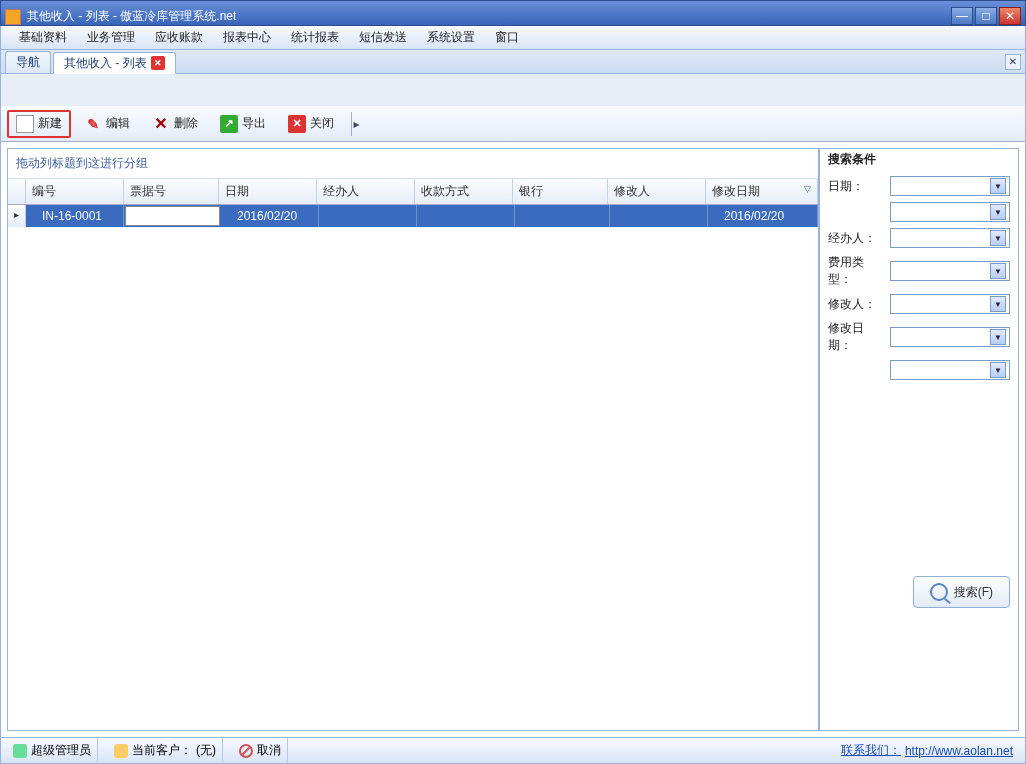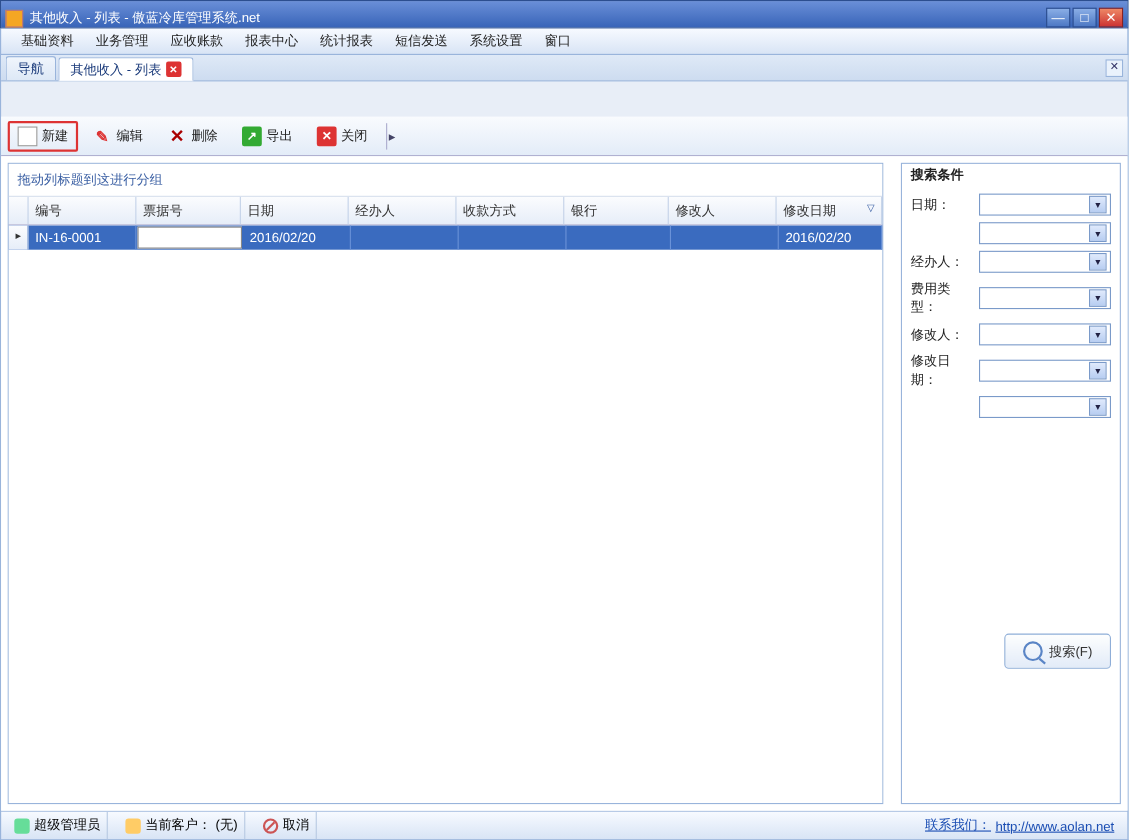--- a/index.html
+++ b/index.html
@@ -27,29 +27,29 @@
 .tool-btn { display: flex; align-items: center; gap: 4px; padding: 4px 8px; cursor: pointer; border: 1px solid transparent; border-radius: 2px; color: #222; }
 .tool-btn.highlighted { border: 2px solid #d33; padding: 3px 7px; }
 .tool-icon { width: 18px; height: 18px; display: inline-flex; align-items: center; justify-content: center; font-size: 14px; }
 .ti-new { background: #fff; border: 1px solid #999; }
 .ti-edit { color: #d33; font-weight: bold; }
 .ti-del { color: #a00; font-weight: bold; font-size: 16px; }
 .ti-exp { background: #3a3; color: #fff; border-radius: 2px; font-weight: bold; font-size: 11px; }
 .ti-close { background: #d33; color: #fff; border-radius: 2px; font-weight: bold; font-size: 11px; }
 .toolbar .overflow { width: 10px; height: 24px; border-left: 1px solid #aac; margin-left: 4px; display:flex; align-items:center; justify-content:center; color:#446; cursor:pointer; }
 
-.content { flex: 1; display: flex; padding: 6px; gap: 16px; background: #fff; }
+.content { flex: 1; display: flex; padding: 6px; gap: 0; background: #fff; }
 .grid-panel { flex: 1; display: flex; flex-direction: column; border: 1px solid #99b4db; }
 .group-hint { padding: 6px 8px; color: #3a5fa3; background: #fff; border-bottom: 1px solid #d3ddec; }
 .grid-head { display: flex; background: linear-gradient(#fbfcfe, #e6edf8); border-bottom: 1px solid #aac; }
 .gh-cell { border-right: 1px solid #c4d2e8; padding: 4px 6px; color: #333; position: relative; }
 .gh-cell .sort { position: absolute; right: 6px; top: 5px; font-size: 9px; color: #3a5fa3; }
 .grid-row { display: flex; background: #3a6bbf; color: #fff; }
 .gr-indicator { width: 18px; background: linear-gradient(#fbfcfe,#e6edf8); color: #333; border-right: 1px solid #c4d2e8; text-align: center; line-height: 20px; font-size: 10px; }
-.gr-cell { border-right: 1px solid #6a92d8; padding: 3px 6px; height: 22px; line-height: 16px; }
+.gr-cell { border-right: 1px solid #6a92d8; padding: 3px 16px; height: 22px; line-height: 16px; }
 .gr-cell.editing { background: #fff; border: 1px solid #888; color: #000; margin: 1px; height: 20px; }
 .grid-body { flex: 1; background: #fff; }
 
 .c0 { width: 18px; } .c1 { width: 98px; } .c2 { width: 95px; } .c3 { width: 98px; } .c4 { width: 98px; } .c5 { width: 98px; } .c6 { width: 95px; } .c7 { width: 98px; } .c8 { flex: 1; }
 
 .search-panel { width: 200px; border: 1px solid #99b4db; background: #fff; display: flex; flex-direction: column; padding: 2px 8px; }
 .search-title { font-weight: bold; color: #222; margin-bottom: 8px; }
 .srow { display: flex; align-items: center; margin-bottom: 6px; gap: 6px; }
 .srow label { width: 56px; color: #222; }
 .srow input, .srow .combo { flex: 1; height: 20px; border: 1px solid #7a9ac9; padding: 0 3px; background: #fff; }

